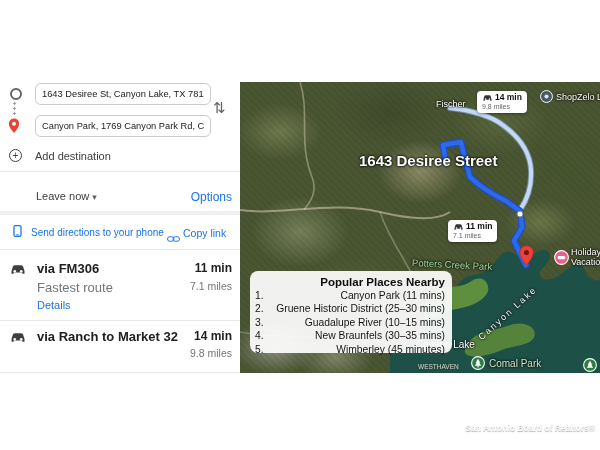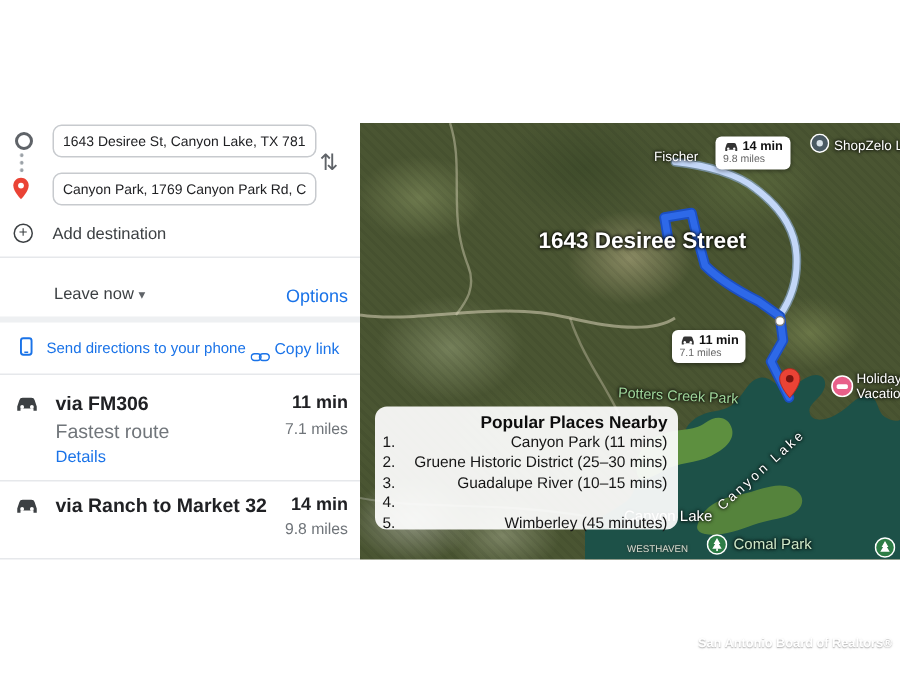--- a/index.html
+++ b/index.html
@@ -260,20 +260,21 @@
       <div class="poprow">
         <span class="num">2.</span>
         <span class="txt">Gruene Historic District (25–30 mins)</span>
       </div>
       <div class="poprow">
         <span class="num">3.</span>
         <span class="txt">Guadalupe River (10–15 mins)</span>
       </div>
       <div class="poprow">
         <span class="num">4.</span>
+        <span class="txt">New Braunfels (30–35 mins)</span>
       </div>
       <div class="poprow">
         <span class="num">5.</span>
         <span class="txt">Wimberley (45 minutes)</span>
       </div>
     </div>
   </div>
 
   <div class="copyright">
     <div>San Antonio Board of Realtors®</div>

